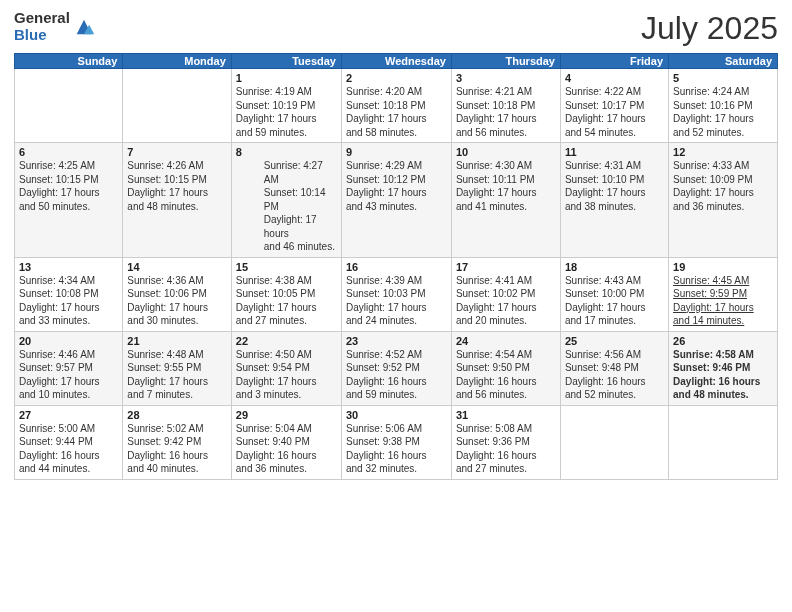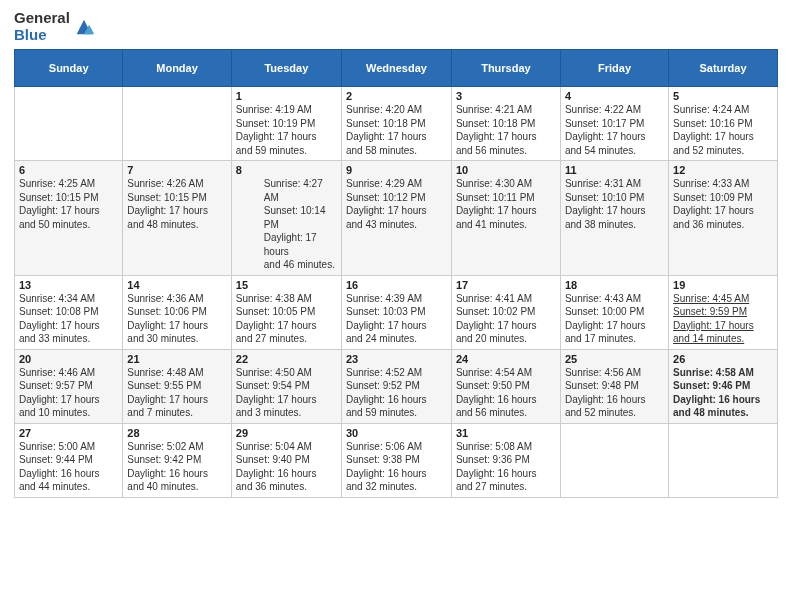--- a/index.html
+++ b/index.html
@@ -60,22 +60,22 @@
       color: #333;
     }
     table {
       width: 100%;
       border-collapse: collapse;
       font-size: 9.5px;
     }
     thead tr th {
       background: #2a6db5;
       color: #fff;
-      text-align: center;
-      padding: 12px 5px;
+      text-align: right;
+      padding: 1px 5px;
       font-size: 11px;
       font-weight: bold;
       border: 1px solid #1a5a9a;
     }
     tbody tr td {
       border: 1px solid #ccc;
       vertical-align: top;
       padding: 3px 4px;
       width: 113px;
       min-height: 70px;
@@ -109,20 +109,21 @@
       <div class="logo-text">
         <span class="logo-general">General</span>
         <span class="logo-blue">Blue</span>
       </div>
       <svg class="logo-icon" viewBox="0 0 30 30">
         <polygon points="5,25 15,5 25,25" fill="#2a6db5"></polygon>
         <polygon points="15,25 22,12 29,25" fill="#4a9fd5"></polygon>
       </svg>
     </div>
     <div class="title-block">
+      <div class="month-title">July 2025</div>
     </div>
   </div>
 
   <table>
     <thead>
       <tr>
       <th>Sunday</th>
           <th>Monday</th>
           <th>Tuesday</th>
           <th>Wednesday</th>

